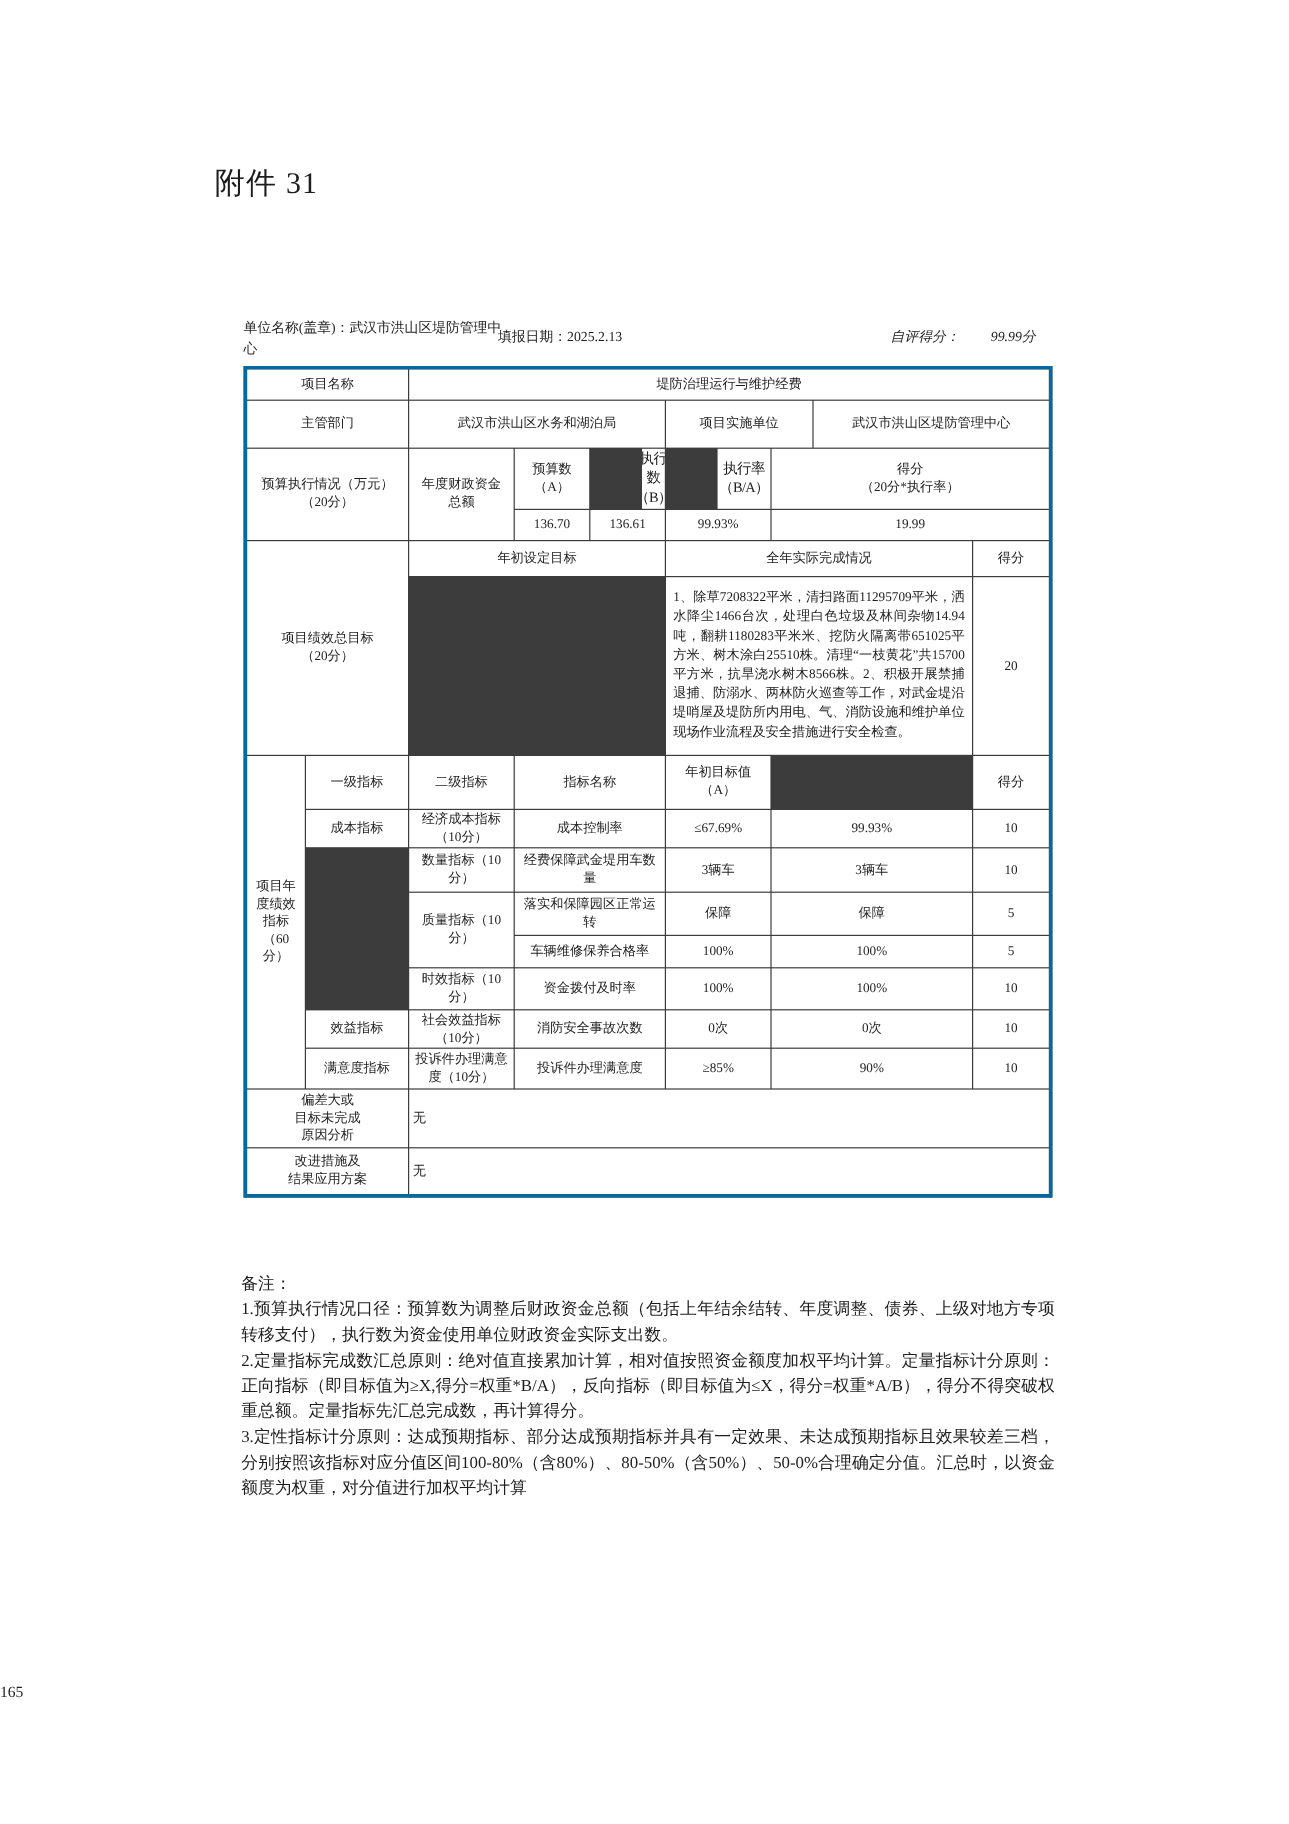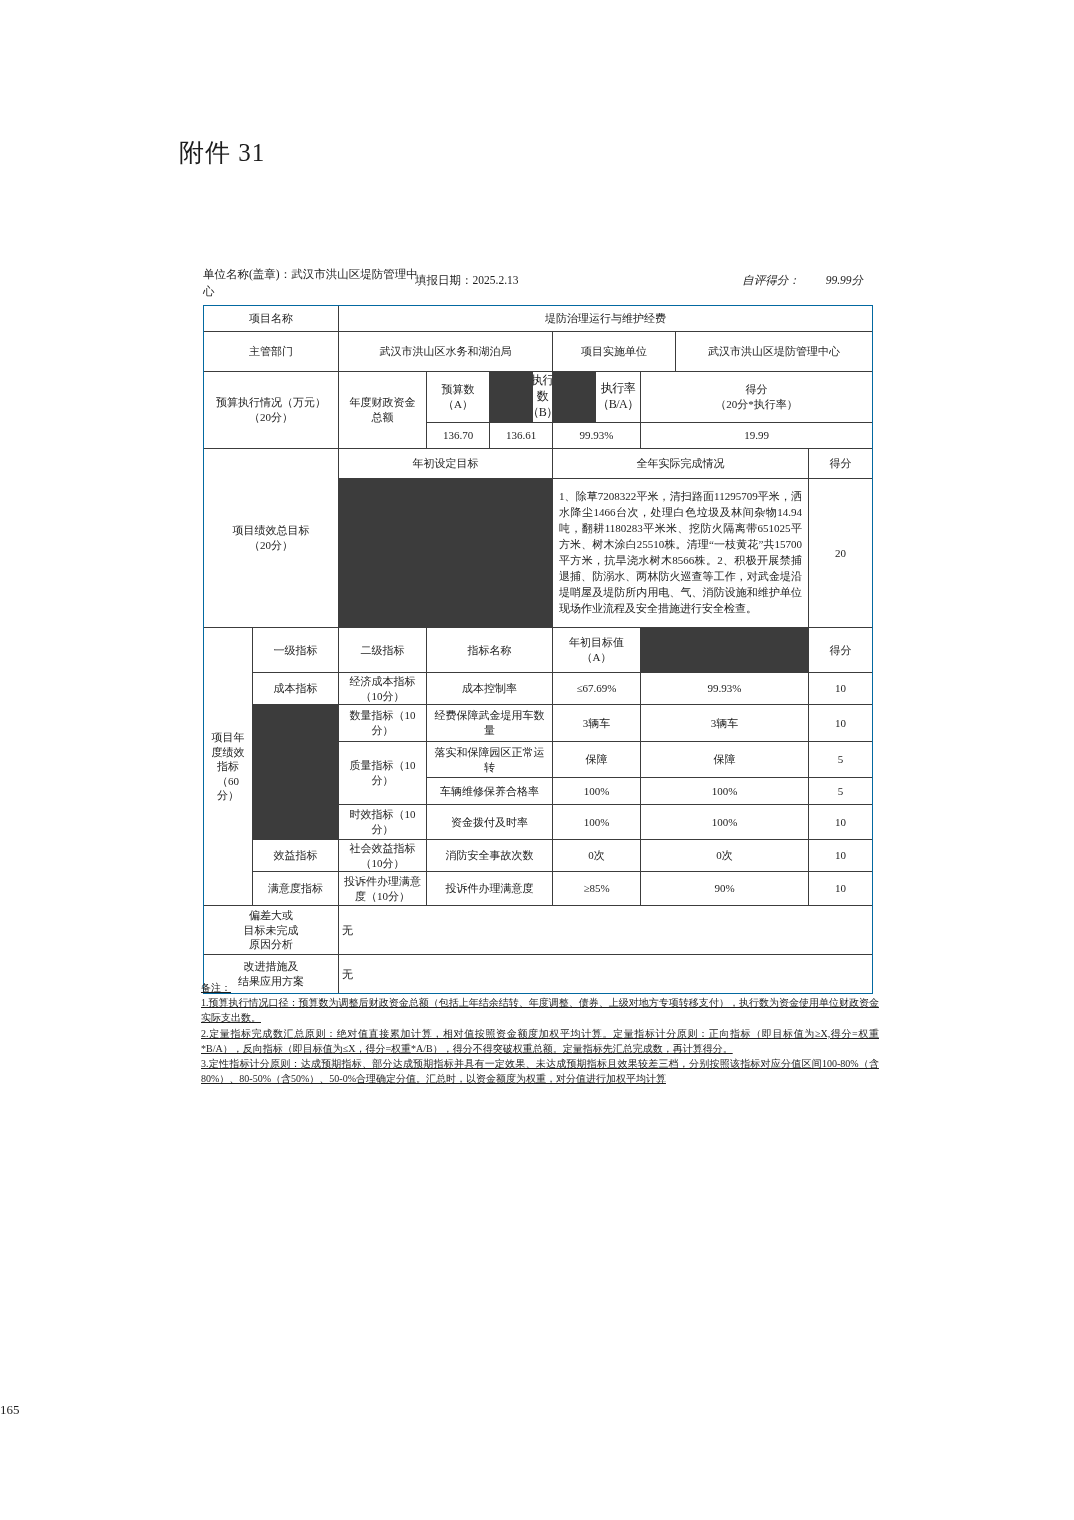--- a/index.html
+++ b/index.html
@@ -11,33 +11,33 @@
   .page{position:relative;width:1074px;height:1520px;background:#ffffff;overflow:hidden;}
   .attachment{position:absolute;top:136px;left:155px;font-size:25px;letter-spacing:1px;margin-left:24px;}
   .doc-title{position:absolute;top:206px;left:0;width:1074px;text-align:center;font-size:20px;font-weight:bold;letter-spacing:1px;}
   .meta{position:absolute;top:266px;left:203px;width:672px;font-size:11.5px;}
   .meta .unit{position:absolute;left:0;top:0;width:222px;line-height:1.5;}
   .meta .date{position:absolute;left:212px;top:7px;}
   .meta .score{position:absolute;right:12px;top:7px;font-style:italic;}
   .meta .score .gap{display:inline-block;width:26px;}
   .tbl{
     position:absolute;top:305px;left:203px;
-    display:grid;gap:1px;background:#3c3c3c;border:1px solid #0369a1;
+    display:grid;gap:1px;background:#3c3c3c;border:3px solid #0369a1;
     grid-template-columns:48px 85px 87px 62px 62px 87px 34px 132px 63px;
     grid-template-rows:25px 39px 50px 25px 29px 148px 44px 31px 36px 35px 26px 34px 31px 33px 48px 38px;
   }
   .c{
     background:#fff;display:flex;align-items:center;justify-content:center;
     text-align:center;padding:1px 3px;font-size:11px;line-height:1.32;
     white-space:pre-line;overflow:hidden;
   }
   .c.left{justify-content:flex-start;text-align:left;}
   .c.para{align-items:center;justify-content:flex-start;text-align:justify;padding:3px 6px;line-height:1.45;}
   .c.tight{font-size:12px;letter-spacing:-0.5px;padding:1px 1px;margin-left:43px;}
-  .notes{position:absolute;top:980px;left:201px;width:678px;font-size:10px;line-height:1.52;text-align:justify;text-decoration:underline;}
+  .notes{position:absolute;top:1060px;left:201px;width:678px;font-size:14px;line-height:1.52;text-align:justify;}
   .page-number{position:absolute;top:1402px;left:0;width:1074px;text-align:left;font-size:13px;}
 </style>
 </head>
 <body>
 
 <div class="page">
 
   <div class="attachment">附件 31</div>
 
 

